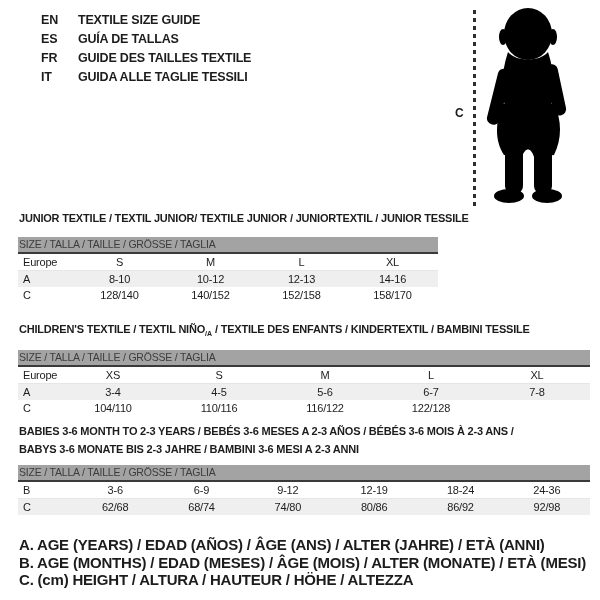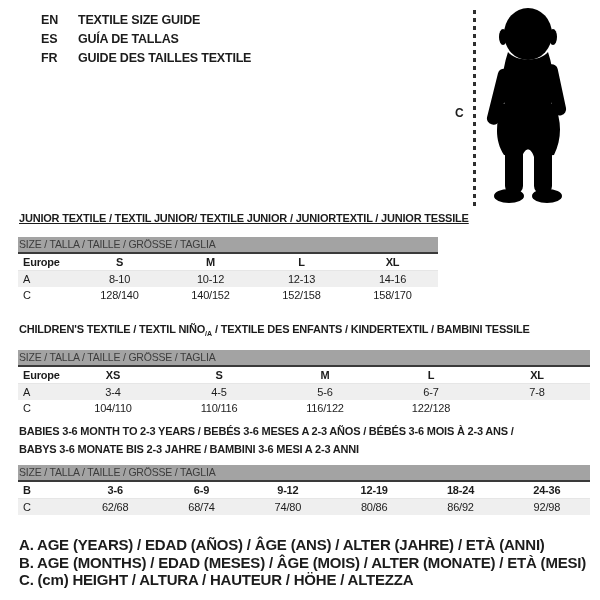--- a/index.html
+++ b/index.html
@@ -18,42 +18,42 @@
   
   .dotted-line {
     position:absolute; left:473px; top:10px; width:3px; height:196px;
     background:repeating-linear-gradient(to bottom, #2e2e2e 0 4px, transparent 4px 8px);
   }
   .height-label { position:absolute; left:455px; top:106px; font-weight:bold; font-size:12px; }
   .baby { position:absolute; left:484px; top:8px; }
 
   
   .table-title { position:absolute; font-weight:bold; font-size:11px; white-space:nowrap; }
-  .t-junior   { left:19px; top:212px;text-decoration:underline; }
+  .t-junior   { left:19px; top:212px; }
   .t-children { left:19px; top:323px; }
   .t-babies   { left:19px; top:422px; line-height:18px; }
   .table-title sub { font-size:7px; letter-spacing:0; }
 
   
   .size-table { position:absolute; }
   .size-table.junior   { left:18px; top:237px; width:420px; }
   .size-table.children { left:18px; top:350px; width:572px; }
   .size-table.babies   { left:18px; top:465px; width:572px; }
 
   .size-bar {
     background:#a3a3a3; border-bottom:2px solid #3a3a3a;
     height:15px; line-height:15px; padding-left:1px;
     font-size:10.5px; color:#3c3c3c;
   }
   .trow { display:grid; height:16px; line-height:16px; font-size:11px; }
   .junior   .trow { grid-template-columns:56px repeat(4, 1fr); }
   .children .trow { grid-template-columns:42px repeat(5, 1fr); }
   .babies   .trow { grid-template-columns:54px repeat(6, 1fr); }
   .trow.shaded { background:#efefef; }
-  .trow.europe { border-bottom:1px solid #e6e6e6;font-weight:bold; }
+  .trow.europe { border-bottom:1px solid #e6e6e6; }
   .cell { text-align:center; }
   .cell.label { text-align:left; padding-left:5px; }
 
   
   .footnotes { position:absolute; left:19px; top:536px; font-weight:bold; font-size:15px; line-height:17.5px; }
 </style>
 </head>
 <body>
 
 <div class="canvas">
@@ -63,20 +63,24 @@
       <span class="lang-code">EN</span>
       <span class="lang-label">TEXTILE SIZE GUIDE</span>
     </div>
     <div class="lang-row">
       <span class="lang-code">ES</span>
       <span class="lang-label">GUÍA DE TALLAS</span>
     </div>
     <div class="lang-row">
       <span class="lang-code">FR</span>
       <span class="lang-label">GUIDE DES TAILLES TEXTILE</span>
+    </div>
+    <div class="lang-row">
+      <span class="lang-code">IT</span>
+      <span class="lang-label">GUIDA ALLE TAGLIE TESSILI</span>
     </div>
   </div>
 
   <div class="dotted-line"></div>
   <span class="height-label">C</span>
   <svg class="baby" width="88" height="198" viewBox="0 0 88 198" fill="#000000" xmlns="http://www.w3.org/2000/svg">
     <ellipse cx="44" cy="26" rx="24" ry="26"></ellipse>
     <ellipse cx="19" cy="29" rx="4" ry="8"></ellipse>
     <ellipse cx="69" cy="29" rx="4" ry="8"></ellipse>
     <path d="M24,44 C18,62 16,82 22,102 L66,102 C72,82 70,62 64,44 C56,54 32,54 24,44 Z"></path>

